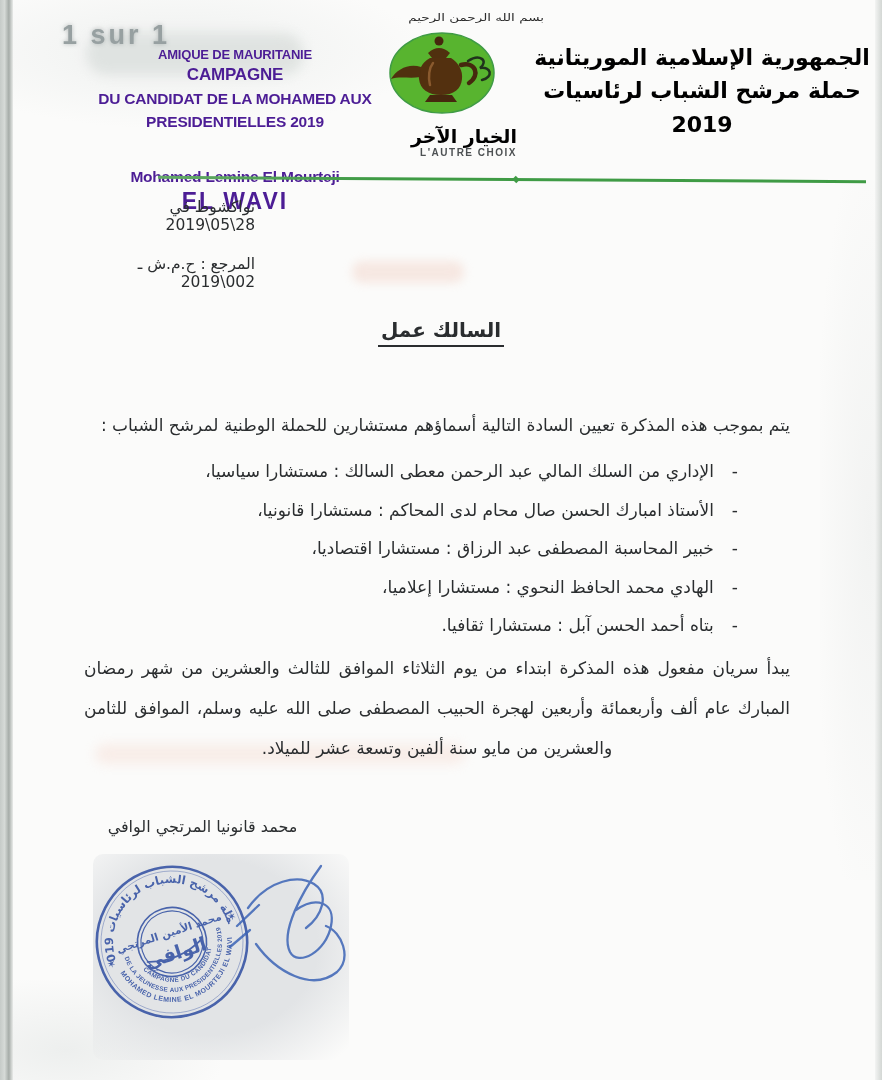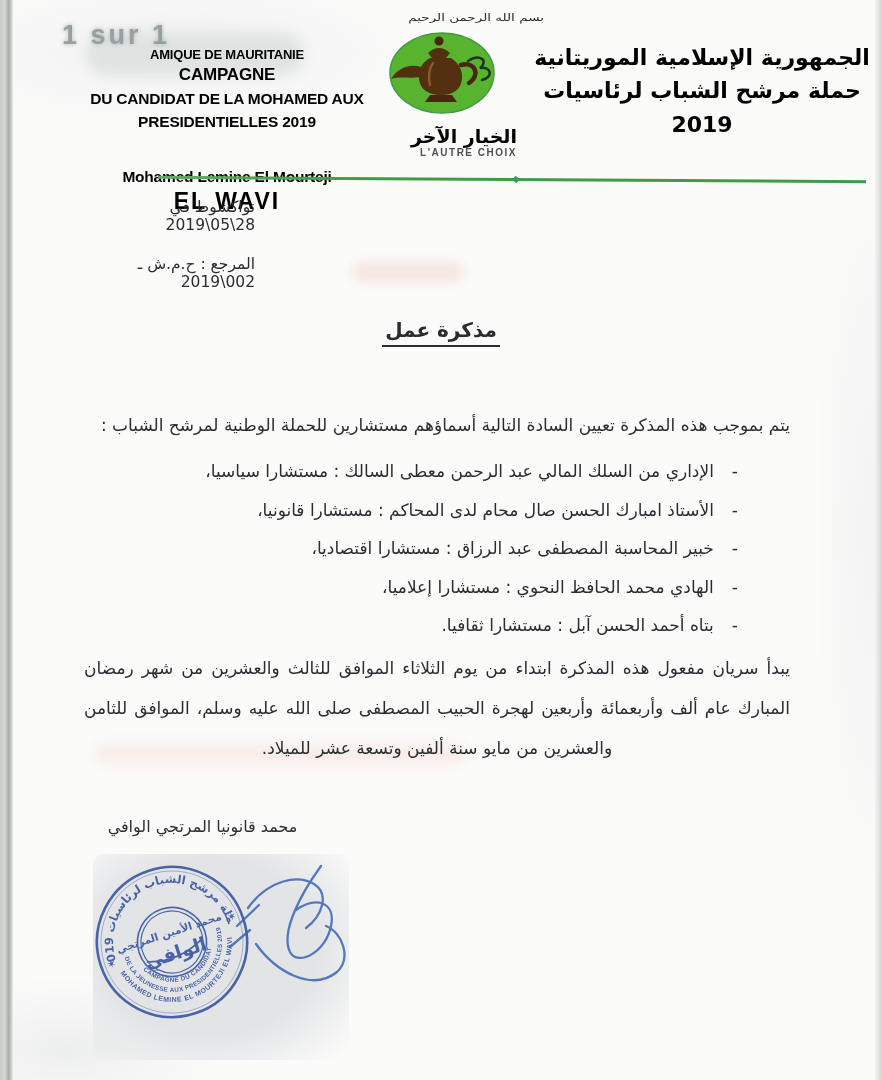--- a/index.html
+++ b/index.html
@@ -21,22 +21,22 @@
     border-radius:21px;filter:blur(6px);opacity:.95;}
   .smudge-a{position:absolute;left:352px;top:261px;width:112px;height:22px;background:#f3d8ce;
     border-radius:10px;filter:blur(5px);opacity:.55;}
   .smudge-b{position:absolute;left:95px;top:744px;width:370px;height:20px;background:#f5dcd2;
     border-radius:10px;filter:blur(6px);opacity:.45;}
 
   .page-marker{position:absolute;left:62px;top:20px;font-family:"Liberation Sans",sans-serif;
     font-weight:bold;font-size:27px;letter-spacing:3px;color:#97a0a1;text-shadow:0 0 4px rgba(120,130,130,.5);}
 
   
-  .hdr-left{position:absolute;left:60px;top:46px;width:334px;text-align:center;
-    font-family:"Liberation Sans",sans-serif;font-weight:bold;color:#000000;letter-spacing:-.2px;}
+  .hdr-left{position:absolute;left:68px;top:46px;width:334px;text-align:center;
+    font-family:"Liberation Sans",sans-serif;font-weight:bold;color:#4c1d95;letter-spacing:-.2px;}
   .hl1{font-size:13px;line-height:17px;}
   .hl2{font-size:17px;line-height:24px;}
   .hl3{font-size:15.5px;line-height:23px;}
   .hl4{font-size:15.5px;line-height:23px;}
   .hl5{font-size:15.5px;line-height:23px;margin-top:32px;}
   .hl6{font-size:23px;line-height:27px;letter-spacing:2px;}
 
   .hdr-center{position:absolute;left:363px;top:12px;width:154px;text-align:right;}
   .bismillah{font-size:10px;color:#2c2c2c;white-space:nowrap;transform:scaleX(1.35);transform-origin:center;}
   .slogan-ar{font-size:19px;font-weight:bold;color:#000000;margin-top:-2px;}
@@ -120,21 +120,21 @@
 
   <div class="hr-green"></div>
   <div class="hr-tick"></div>
 
   <div class="meta ink">
     <div class="m1">نواكشوط في 28\05\2019</div>
     <div class="m2">المرجع : ح.م.ش ـ 002\2019</div>
   </div>
 
   <div class="doc-title ink">
-    <span>مذكرة عمل</span>
+    <span>السالك عمل</span>
   </div>
 
   <div class="intro ink">يتم بموجب هذه المذكرة تعيين السادة التالية أسماؤهم مستشارين للحملة الوطنية لمرشح الشباب :</div>
 
   <div class="list">
     <div class="item ink">
       <span class="dash">-</span>
       <span>الإداري من السلك المالي عبد الرحمن معطى السالك : مستشارا سياسيا،</span>
     </div>
     <div class="item ink">

